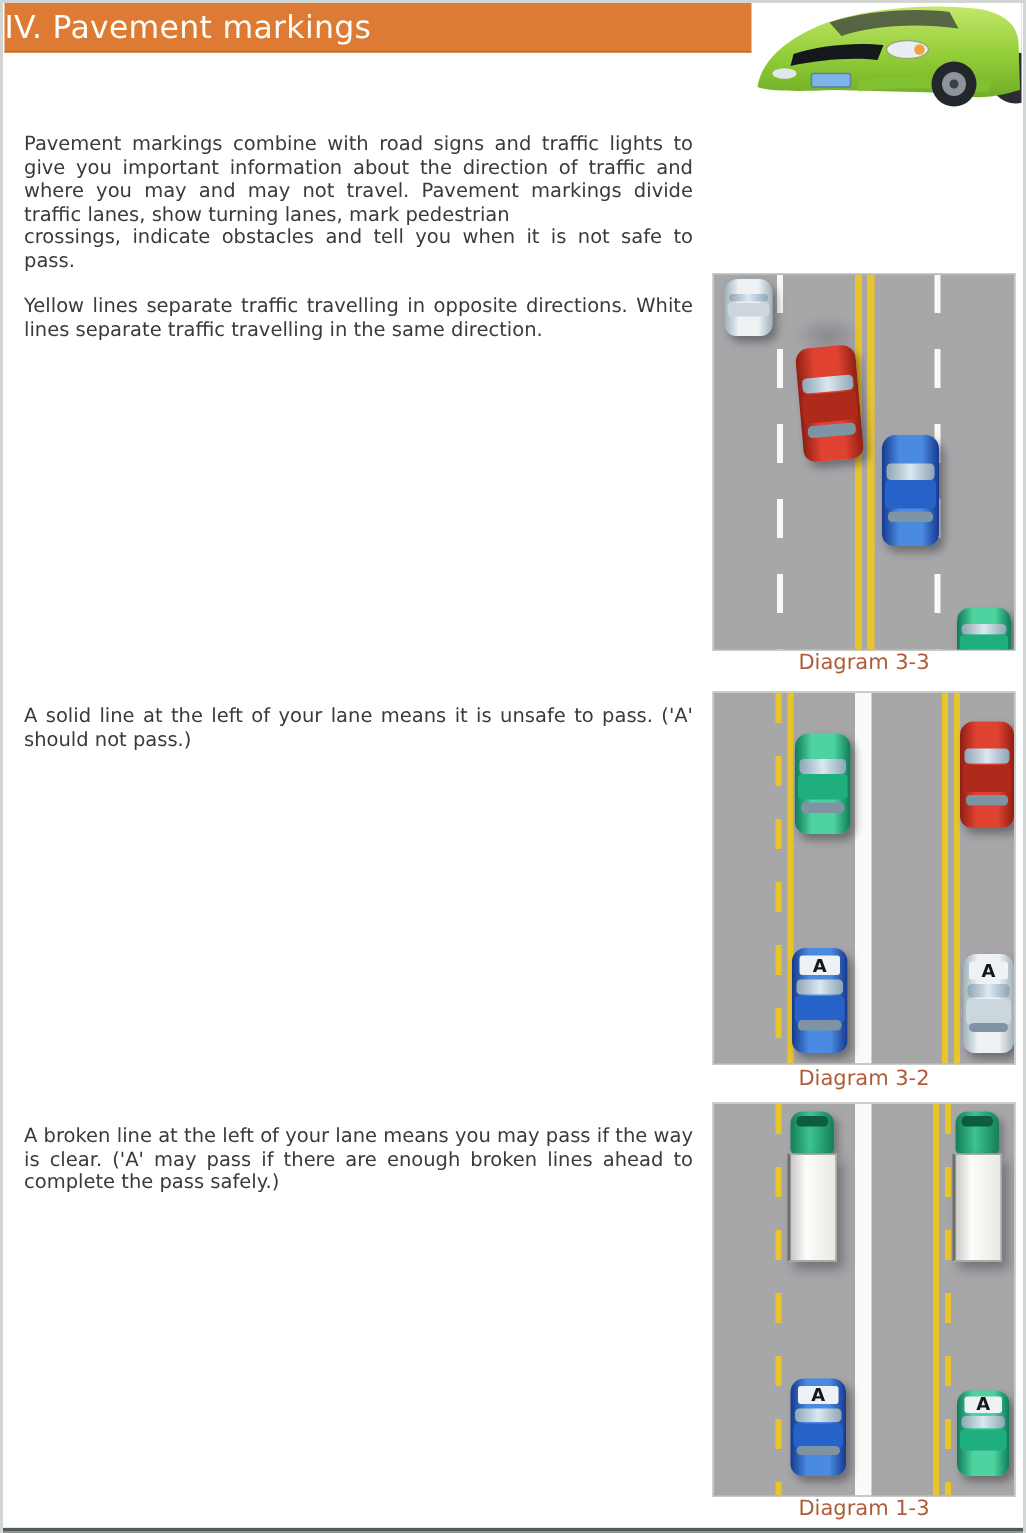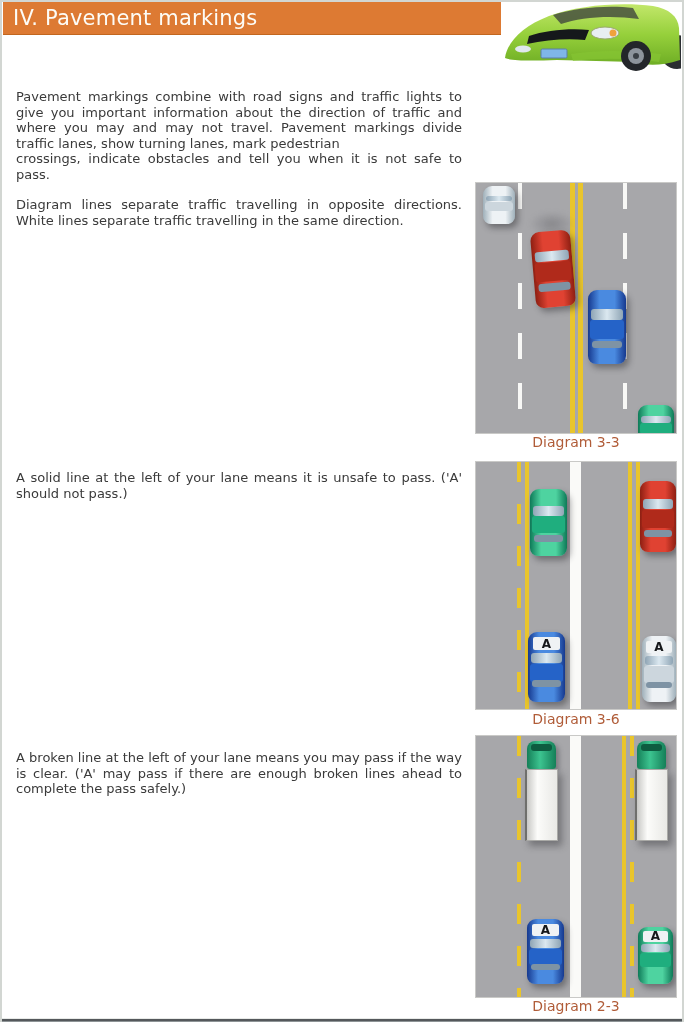--- a/index.html
+++ b/index.html
@@ -10,21 +10,21 @@
     border-right:2px solid var(--page-border,#d2d6d2);
     border-top:2px solid var(--page-border,#e4e7e4);
     font-family:"DejaVu Sans","Liberation Sans",sans-serif;
   }
   .bottom-line{position:absolute;left:0;right:0;bottom:0;height:4px;
     background:linear-gradient(180deg,#e8eae8 0 1px,#54585b 1px 3px,#8e9496 3px 4px);}
   
   .header-bar{position:absolute;left:1px;top:0;right:1px;height:32px;
     background:var(--header-bg,#dd7a33);
     border-bottom:1px solid #c2661f; display:flex;align-items:center;}
-  .header-title{color:var(--header-text,#fdfcf7);font-size:21px;padding-left:10px;letter-spacing:.2px;}
+  .header-title{color:var(--header-text,#fdfcf7);font-size:21px;padding-left:0;letter-spacing:.2px;}
   .car-img{position:absolute;top:0;right:1px;width:180px;height:70px;background:#fff;}
   
   .para{position:absolute;left:14px;width:446px;margin:0;
     font-size:13px;line-height:15.5px;color:var(--body-text,#3a3a3a);
     text-align:justify;white-space:pre-line;}
   
   .road{position:absolute;left:473px;width:202px;background:var(--road-gray,#a7a7aa);
     border:1px solid #c9c9c7;box-sizing:border-box;overflow:hidden;}
   .caption{position:absolute;left:473px;width:202px;text-align:center;
     font-size:14px;color:var(--caption-text,#b05c38);}
@@ -84,21 +84,21 @@
       <rect x="40" y="47" width="26" height="9" rx="1.5" fill="#7fb6e8" stroke="#5a7fa8"></rect>
       <path d="M70,52 C95,48 130,48 160,52 L158,60 C130,56 95,56 72,59 Z" fill="#86c433" opacity="0.7"></path>
       <circle cx="135" cy="54" r="15" fill="#23262a"></circle>
       <circle cx="135" cy="54" r="8" fill="#8d949c"></circle>
       <circle cx="135" cy="54" r="3" fill="#3a3f45"></circle>
     </svg>
   </div>
 
   <p class="para" style="top:87px">Pavement markings combine with road signs and traffic lights to give you important information about the direction of traffic and where you may and may not travel. Pavement markings divide traffic lanes, show turning lanes, mark pedestrian
 crossings, indicate obstacles and tell you when it is not safe to pass.</p>
-  <p class="para" style="top:195px">Diagram lines separate traffic travelling in opposite directions. White lines separate traffic travelling in the same direction.</p>
+  <p class="para" style="top:195px">Yellow lines separate traffic travelling in opposite directions. White lines separate traffic travelling in the same direction.</p>
   <p class="para" style="top:468px">A solid line at the left of your lane means it is unsafe to pass. ('A' should not pass.)</p>
   <p class="para" style="top:748px">A broken line at the left of your lane means you may pass if the way is clear. ('A' may pass if there are enough broken lines ahead to complete the pass safely.)</p>
 
   <div class="road" style="top:180px;height:252px">
     <div class="vline dash-white" style="left:42px"></div>
     <div class="vline dash-white" style="left:147px"></div>
     <div class="vline double-yellow" style="left:94px"></div>
 
     <div class="tcar" style="--cl:#eef2f5;--cm:#ccd6dd;--cd:#9fb0ba;left:7px;top:3px;width:32px;height:38px">
       <div class="ws"></div>
@@ -150,21 +150,21 @@
       <div class="rw"></div>
     </div>
 
     <div class="tcar" style="--cl:#eef2f5;--cm:#ccd6dd;--cd:#9fb0ba;left:166px;top:174px;width:34px;height:66px">
       <div class="badge">A</div>
       <div class="ws" style="top:30%"></div>
       <div class="roof" style="top:46%"></div>
       <div class="rw"></div>
     </div>
   </div>
-  <div class="caption" style="top:709px">Diagram 3-6</div>
+  <div class="caption" style="top:709px">Diagram 3-2</div>
 
   <div class="road" style="top:733px;height:263px">
     <div class="vline dash-yellow" style="left:41px"></div>
     <div class="vline median-white" style="left:94px"></div>
     <div class="vline solid-yellow" style="left:146px"></div>
     <div class="vline dash-yellow" style="left:154px"></div>
 
     <div class="truck" style="left:49px;top:5px;width:33px;height:100px">
       <div class="cab"></div>
       <div class="trailer"></div>
@@ -180,16 +180,16 @@
       <div class="roof" style="top:46%"></div>
       <div class="rw"></div>
     </div>
 
     <div class="tcar" style="--cl:#4ed3a0;--cm:#1fae7e;--cd:#0e7a58;left:162px;top:191px;width:35px;height:57px">
       <div class="badge">A</div>
       <div class="ws" style="top:30%"></div>
       <div class="roof" style="top:46%"></div>
     </div>
   </div>
-  <div class="caption" style="top:996px">Diagram 2-3</div>
+  <div class="caption" style="top:996px">Diagram 1-3</div>
 
   <div class="bottom-line"></div>
 </div>
 
 </body></html>

